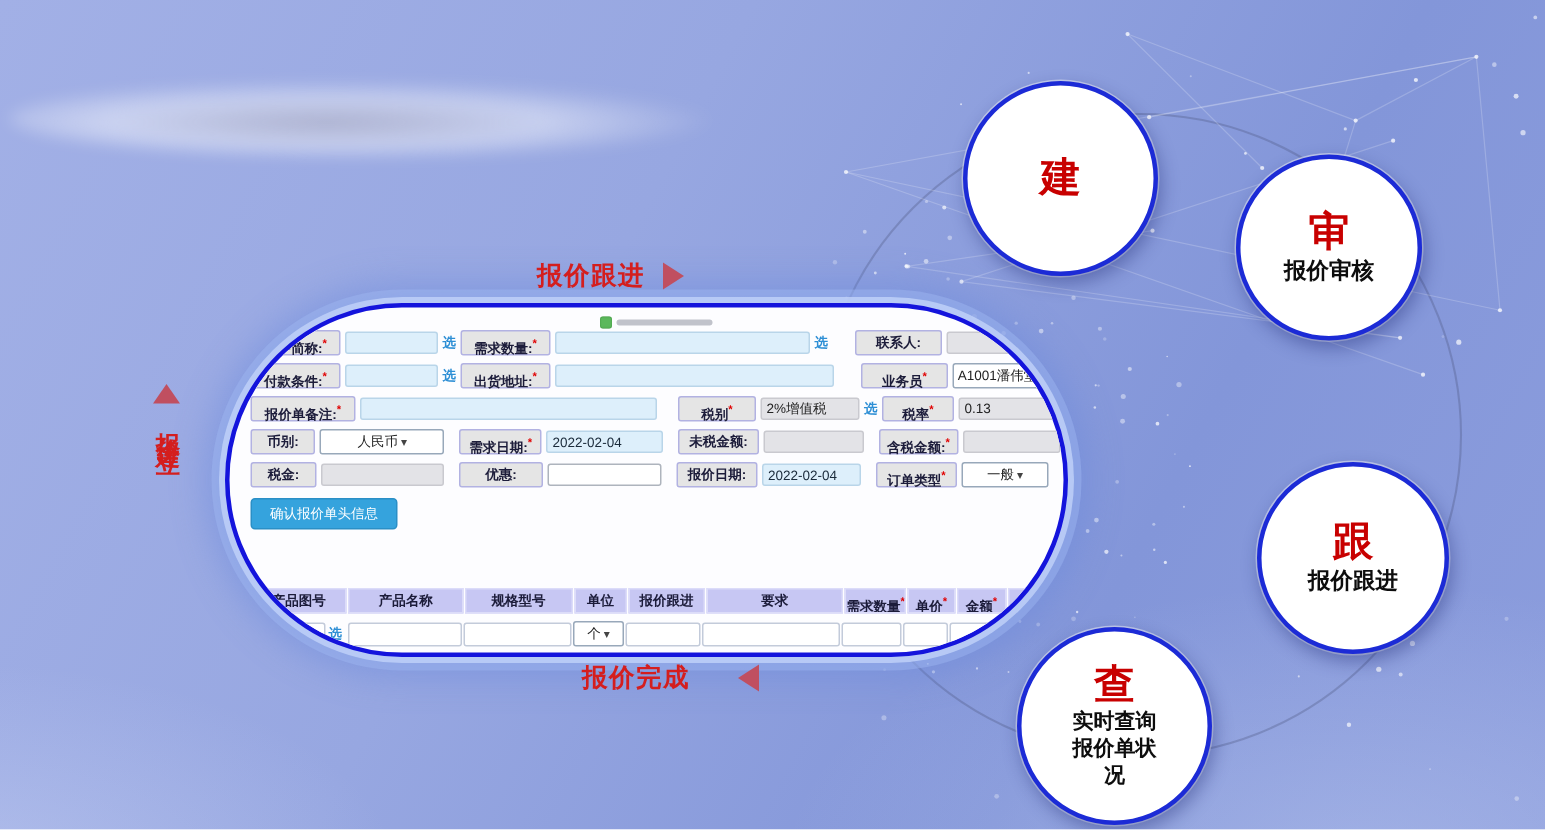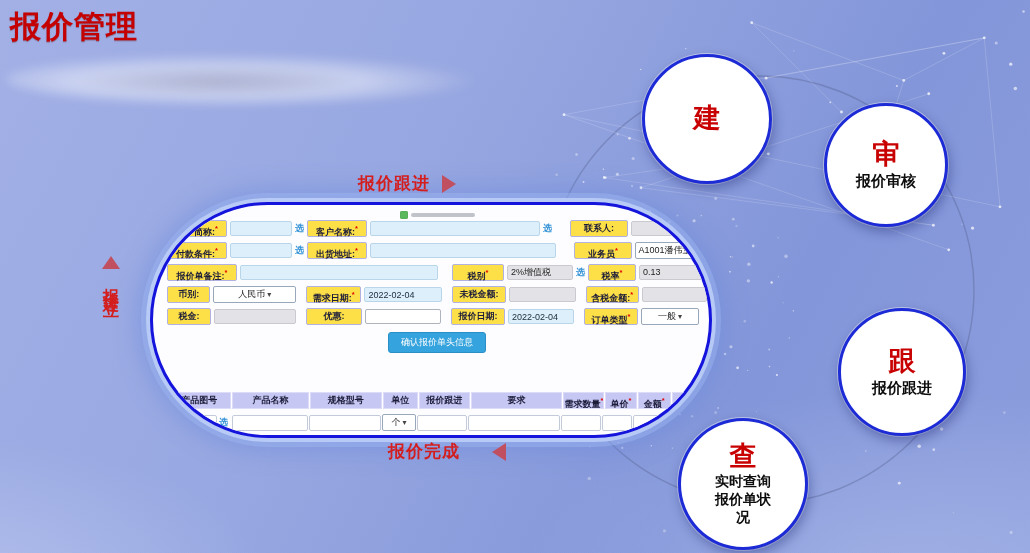--- a/index.html
+++ b/index.html
@@ -41,34 +41,34 @@
   .circ-shen{left:824px;top:103px;width:124px;height:124px;}
   .circ-gen{left:838px;top:308px;width:128px;height:128px;}
   .circ-cha{left:678px;top:418px;width:130px;height:132px;}
   .circ-cha .sub{font-size:14px;font-family:Liberation Mono, monospace;}
   
   .form{position:absolute;left:14px;top:4px;width:540px;font-size:9px;color:#222;}
   .title-frag{height:10px;display:flex;align-items:center;justify-content:center;gap:3px;margin-top:1px;}
   .win-icon{width:8px;height:8px;border-radius:2px;background:#5cb85c;box-shadow:inset 0 0 1px #2d7a2d;}
   .win-smudge{width:64px;height:4px;border-radius:2px;background:rgba(120,125,140,.45);}
   .frow{display:flex;align-items:center;gap:3px;margin-bottom:5px;}
-  .lbl{background:#fde047;border:1px solid #b2b2e2;height:15px;line-height:15px;text-align:center;
+  .lbl{background:#e5e5e5;border:1px solid #b2b2e2;height:15px;line-height:15px;text-align:center;
     color:#1c1c3a;font-weight:700;border-radius:2px;white-space:nowrap;font-size:9px;box-sizing:content-box;}
   .req{color:#e00000;font-weight:700;}
   .inp{background:#ddeffb;border:1px solid #b9d5e9;height:13px;border-radius:2px;font-size:9px;
     padding:0 3px;color:#1a2a3a;font-family:inherit;}
   .inp.white{background:#ffffff;border-color:#aeb4bd;}
   .val{display:inline-block;background:#e3e3e7;border:1px solid #c9c9cf;height:13px;line-height:13px;
     border-radius:2px;padding:0 3px;color:#222;box-sizing:content-box;white-space:nowrap;overflow:hidden;}
   .sel{background:#fff;border:1px solid #98a8ba;height:15px;display:inline-flex;align-items:center;
     justify-content:center;padding:0 3px;border-radius:2px;box-sizing:content-box;white-space:nowrap;}
   .chev{font-size:8px;color:#444;margin-left:2px;}
   .pick{color:#2e8fd5;font-size:9px;font-weight:700;cursor:pointer;}
   .sp{display:inline-block;}
-  .btn-row{display:flex;justify-content:center;margin:7px 0 0 0;}
+  .btn-row{display:flex;margin:7px 0 0 0;}
   .confirm-btn{background:#35a3dd;color:#fff;font-size:9px;border:1px solid #2a8fc6;border-radius:3px;
     padding:3px 12px;cursor:pointer;font-family:inherit;}
   .table-wrap{margin-top:10px;}
   .thead{display:flex;gap:1px;margin-top:39px;}
   .th{background:#c7c7f3;border:1px solid #dcdcf9;height:15px;line-height:15px;text-align:center;
     font-size:9px;font-weight:700;color:#1c1c3a;box-sizing:content-box;white-space:nowrap;overflow:hidden;}
   .trow{display:flex;gap:1px;margin-top:5px;align-items:center;}
   .cellgrp{display:flex;align-items:center;gap:2px;}
   .td-inp{background:#fff;border:1px solid #c3cbda;height:14px;border-radius:2px;font-size:9px;padding:0 2px;font-family:inherit;}
 </style>
@@ -264,21 +264,20 @@
       <circle cx="623.4493374824524" cy="219.8569694161415" r="1.821319794654846" fill="#ffffff" opacity="0.36"></circle>
       <circle cx="692.1271938085556" cy="416.31165385246277" r="1.285475754737854" fill="#ffffff" opacity="0.28"></circle>
       <circle cx="785.9906859695911" cy="256.3726210594177" r="1.7670753955841063" fill="#ffffff" opacity="0.38"></circle>
       <circle cx="1004.3543040752411" cy="412.5781035423279" r="1.4037933826446531" fill="#ffffff" opacity="0.26"></circle>
       <circle cx="632.05117598176" cy="185.99586427211761" r="1.1900564312934874" fill="#ffffff" opacity="0.32"></circle>
       <circle cx="691.5850484371185" cy="156.89905881881714" r="1.3524664402008058" fill="#ffffff" opacity="0.15"></circle>
       <circle cx="830.3095216862857" cy="102.31528997421265" r="0.9045269906520843" fill="#ffffff" opacity="0.70"></circle>
     </svg>
   <div class="cloud"></div>
 
-  <div class="page-title">报价管理</div>
 
   <div class="flow flow-top">
     <span>报价跟进</span>
     <span class="tri tri-right"></span>
   </div>
   <div class="flow flow-bottom">
     <span>报价完成</span>
     <span class="tri tri-left"></span>
   </div>
   <div class="flow-left">
@@ -307,21 +306,21 @@
 
       <div class="title-frag">
         <span class="win-icon"></span>
         <span class="win-smudge"></span>
       </div>
 
       <div class="frow">
         <span class="lbl" style="width:58px"><span>客户简称:</span><sup class="req">*</sup></span>
         <input class="inp" style="width: 54px;">
         <span class="pick">选</span>
-        <span class="lbl" style="width:58px"><span>客户名称:</span><sup class="req">*</sup></span>
+        <span class="lbl" style="width:58px"><span>需求数量:</span><sup class="req">*</sup></span>
         <input class="inp" style="width: 162px;">
         <span class="pick">选</span>
         <span class="sp" style="width:12px"></span>
         <span class="lbl" style="width:56px"><span>联系人:</span></span>
         <span class="val" style="width:56px"></span>
       </div>
 
       <div class="frow">
         <span class="lbl" style="width:58px"><span>付款条件:</span><sup class="req">*</sup></span>
         <input class="inp" style="width: 54px;">

